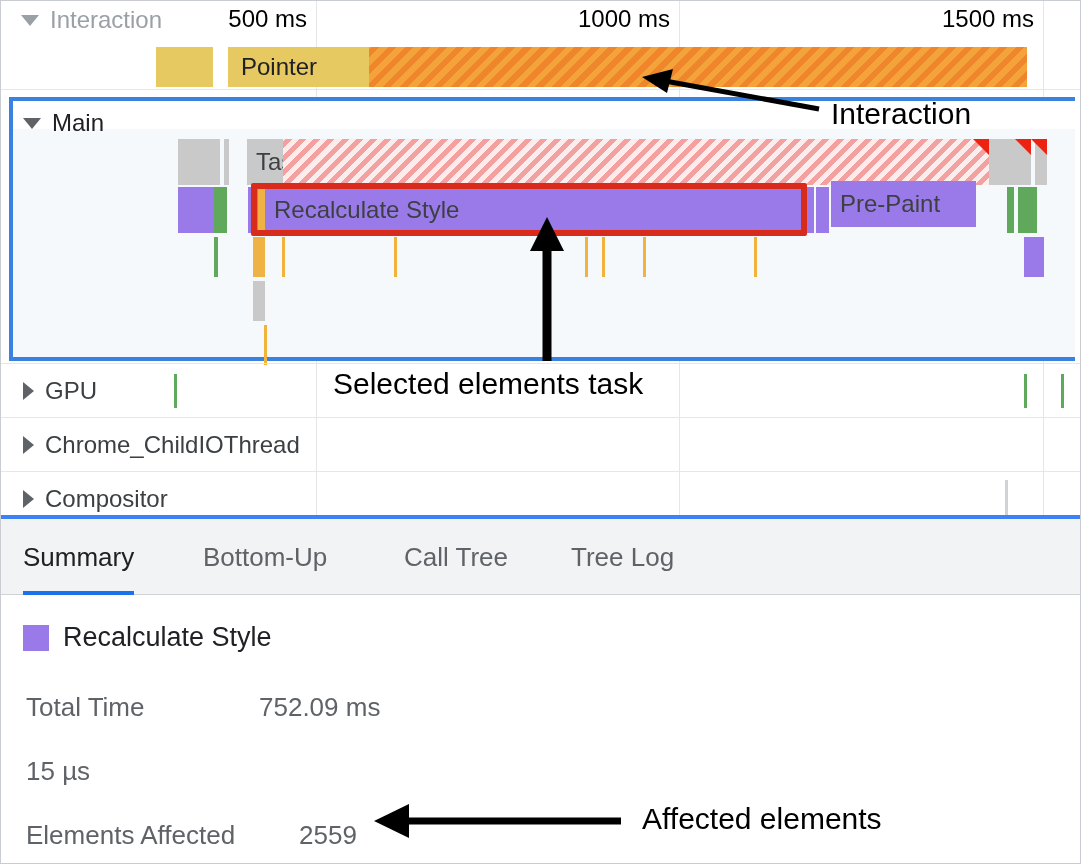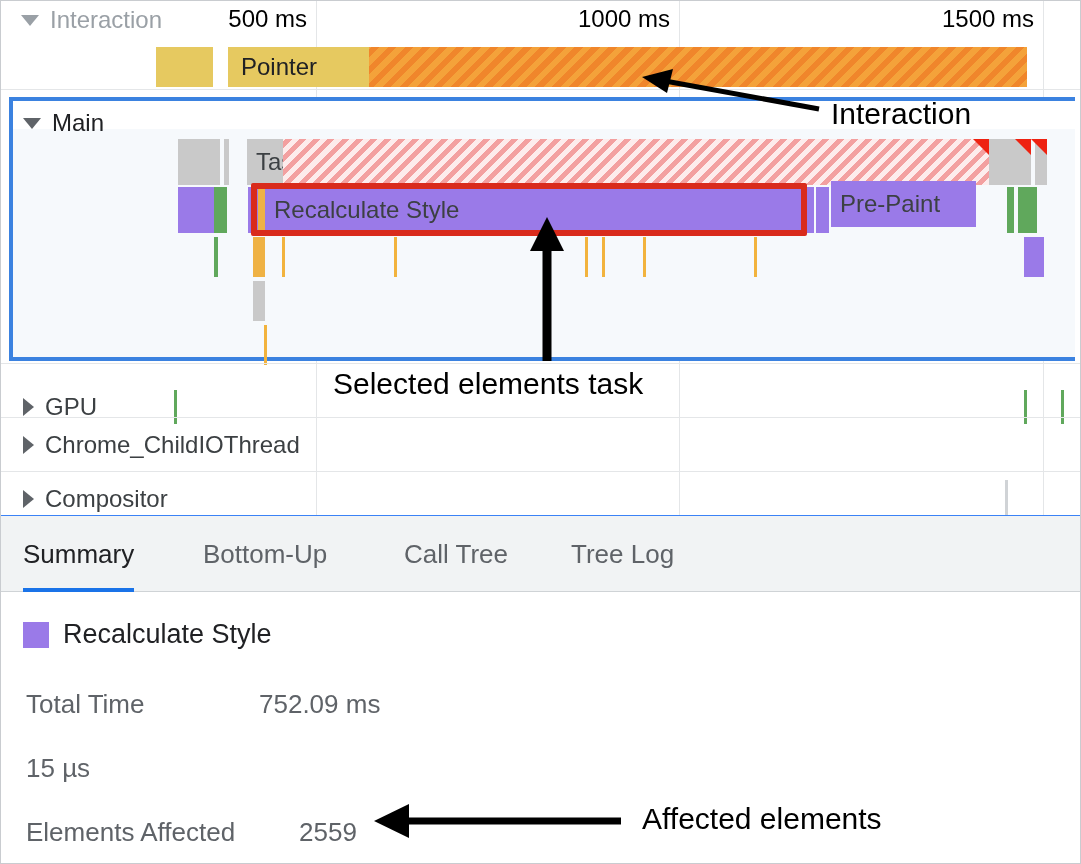--- a/index.html
+++ b/index.html
@@ -94,21 +94,21 @@
   .ctrack .ct-title{position:absolute;left:22px;top:50%;transform:translateY(-50%);}
   .ev{position:absolute;width:3px;background:#60a85c;}
   .ev.gray{background:#d0d3d6;}
 
   
   .anno-text{position:absolute;font-size:30px;color:#000;white-space:nowrap;}
   svg.anno{position:absolute;left:0;top:0;width:1079px;height:862px;pointer-events:none;overflow:visible;}
 
   
   .bottom{position:absolute;left:0;top:514px;width:1079px;height:348px;background:#fff;
-          border-top:1px solid #3b82f6;box-sizing:border-box;}
+          border-top:4px solid #3b82f6;box-sizing:border-box;}
   .tabbar{position:absolute;left:0;top:0;width:100%;height:76px;background:#f1f3f4;
           border-bottom:1px solid #cfd3d6;box-sizing:border-box;}
   .tab{position:absolute;top:0;height:76px;display:flex;align-items:center;
        font-size:26px;color:#5f6368;white-space:nowrap;}
   .tab.active{color:#202124;}
   .tab.active::after{
     content:"";position:absolute;left:0;right:0;bottom:0;height:4px;background:#1a73e8;
   }
   .sum-body{position:absolute;left:0;top:77px;right:0;bottom:0;background:#fff;}
   .sum-head{position:absolute;left:22px;top:26px;display:flex;align-items:center;gap:14px;}
@@ -199,21 +199,21 @@
     </div>
 
     <div class="track-title main-title">
       <span class="tri down dark"></span>
       <span>Main</span>
     </div>
 
     <div class="sel-box" style="left:250px;top:182px;width:556px;height:53px;"></div>
 
     <div class="row-sep" style="top:362px;"></div>
-    <div class="ctrack" style="top:379px;">
+    <div class="ctrack" style="top:363px;">
       <div class="track-title ct-title">
         <span class="tri right"></span>
         <span>GPU</span>
       </div>
       <div class="ev" style="left:173px;top:10px;height:34px;"></div>
       <div class="ev" style="left:1023px;top:10px;height:34px;"></div>
       <div class="ev" style="left:1060px;top:10px;height:34px;"></div>
     </div>
 
     <div class="row-sep" style="top:416px;"></div>

